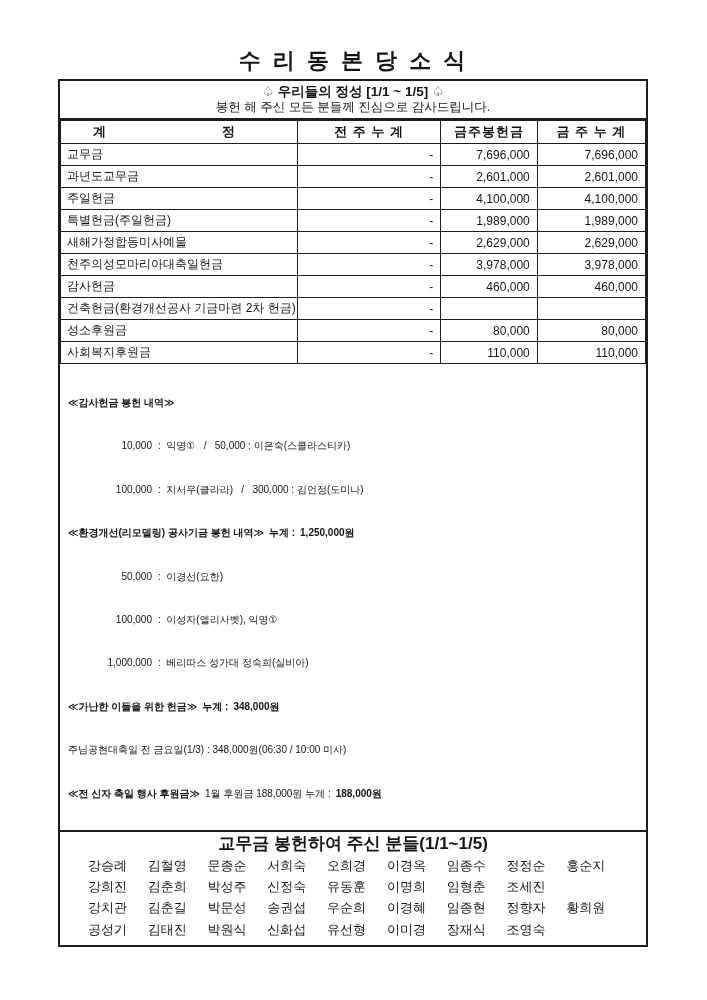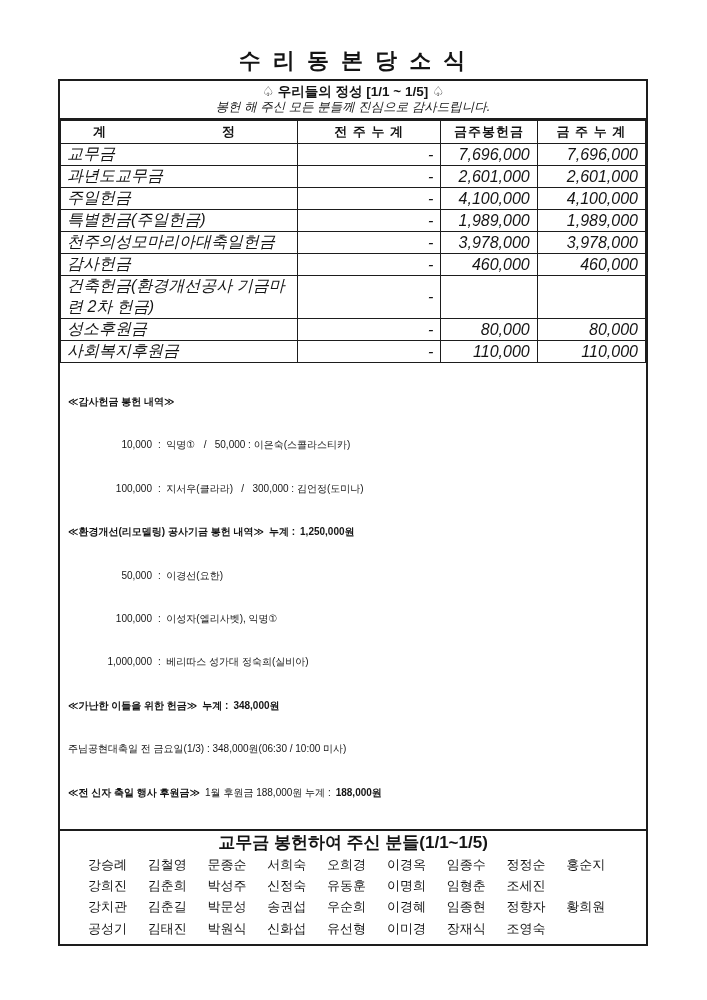--- a/index.html
+++ b/index.html
@@ -14,26 +14,26 @@
     text-align:center; font-size:22px; font-weight:bold; letter-spacing:3px;
     white-space:pre;
   }
   .box {
     position:absolute; left:58px; top:79px; width:590px;
     border:2px solid #1d1d1d; background:#fff;
   }
   
   .hdr { border-bottom:2px solid #1d1d1d; padding:2px 0 3px 0; }
   .hdr-title { text-align:center; font-weight:bold; font-size:13.5px; line-height:17px; }
-  .hdr-sub   { text-align:center; font-size:12.5px; line-height:15px;font-style:italic; }
+  .hdr-sub   { text-align:center; font-size:12.5px; line-height:15px; }
   
   table.acct { width:100%; border-collapse:collapse; table-layout:fixed; }
   table.acct th, table.acct td { border:1px solid #1d1d1d; overflow:hidden; }
   table.acct th { height:23px; font-size:13px; font-weight:bold; }
-  table.acct td { height:22px; font-size:16px;font-style:italic; }
+  table.acct td { height:22px; font-size:12px; }
   th.c-acc div { display:flex; justify-content:space-between; padding:0 62px 0 32px; }
   th.c-prev, th.c-week, th.c-tot { text-align:center; letter-spacing:1px; }
   td.acc { padding-left:6px; text-align:left; }
   td.num { padding-right:7px; text-align:right; }
   td.dbl, th.dbl { border-left:3px double #1d1d1d; }
   
   .details { padding:6px 8px 4px 8px; font-size:10px; white-space:pre-wrap; }
   .dl { line-height:21.4px; white-space:pre; }
   .b { font-weight:bold; }
   .amt { display:inline-block; width:84px; text-align:right; white-space:pre; }
@@ -96,20 +96,26 @@
           <td class="num">4,100,000</td>
           <td class="num">4,100,000</td>
         </tr>
     <tr>
           <td class="acc">특별헌금(주일헌금)</td>
           <td class="num dbl">-</td>
           <td class="num">1,989,000</td>
           <td class="num">1,989,000</td>
         </tr>
     <tr>
+          <td class="acc">새해가정합동미사예물</td>
+          <td class="num dbl">-</td>
+          <td class="num">2,629,000</td>
+          <td class="num">2,629,000</td>
+        </tr>
+    <tr>
           <td class="acc">천주의성모마리아대축일헌금</td>
           <td class="num dbl">-</td>
           <td class="num">3,978,000</td>
           <td class="num">3,978,000</td>
         </tr>
     <tr>
           <td class="acc">감사헌금</td>
           <td class="num dbl">-</td>
           <td class="num">460,000</td>
           <td class="num">460,000</td>

